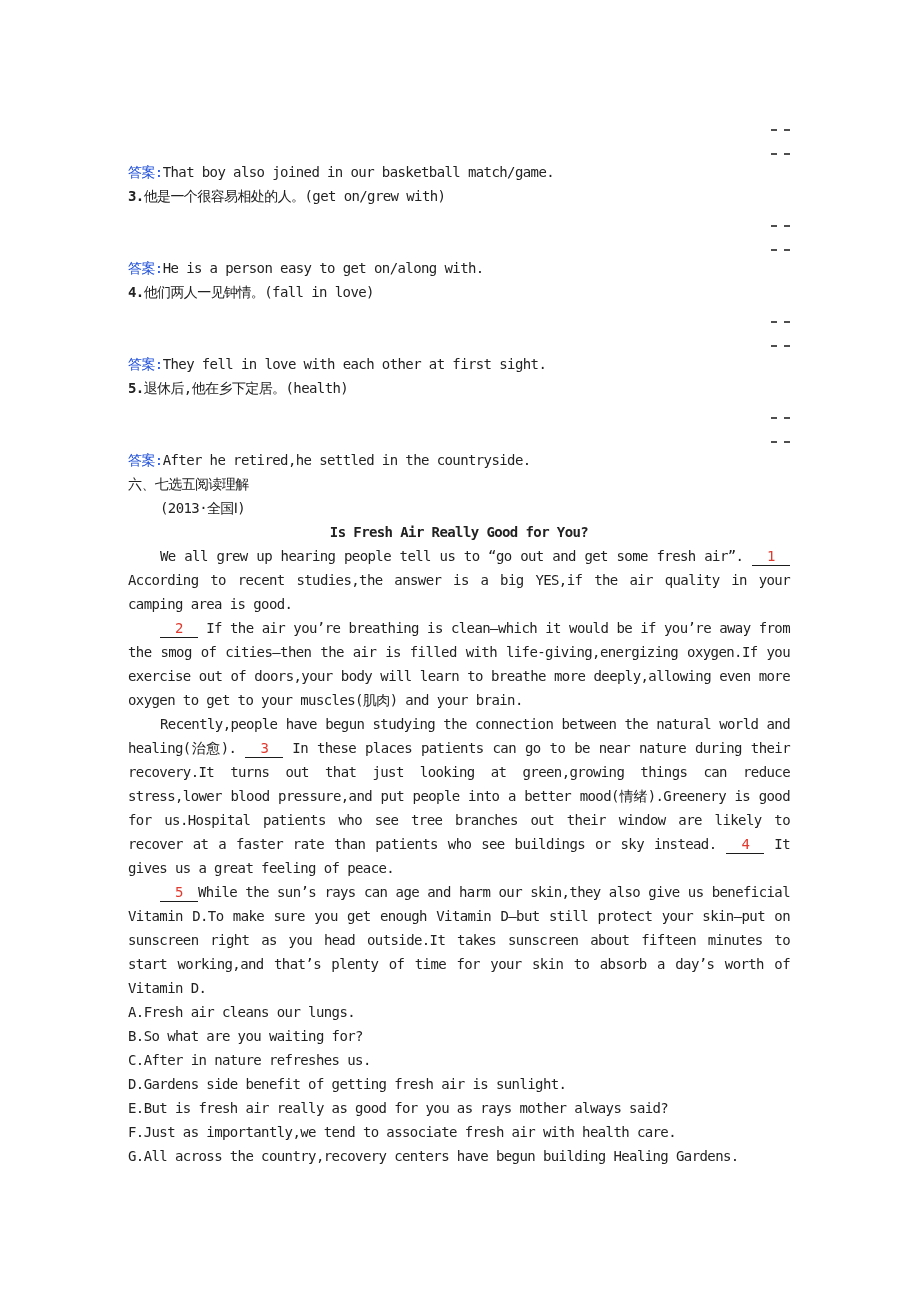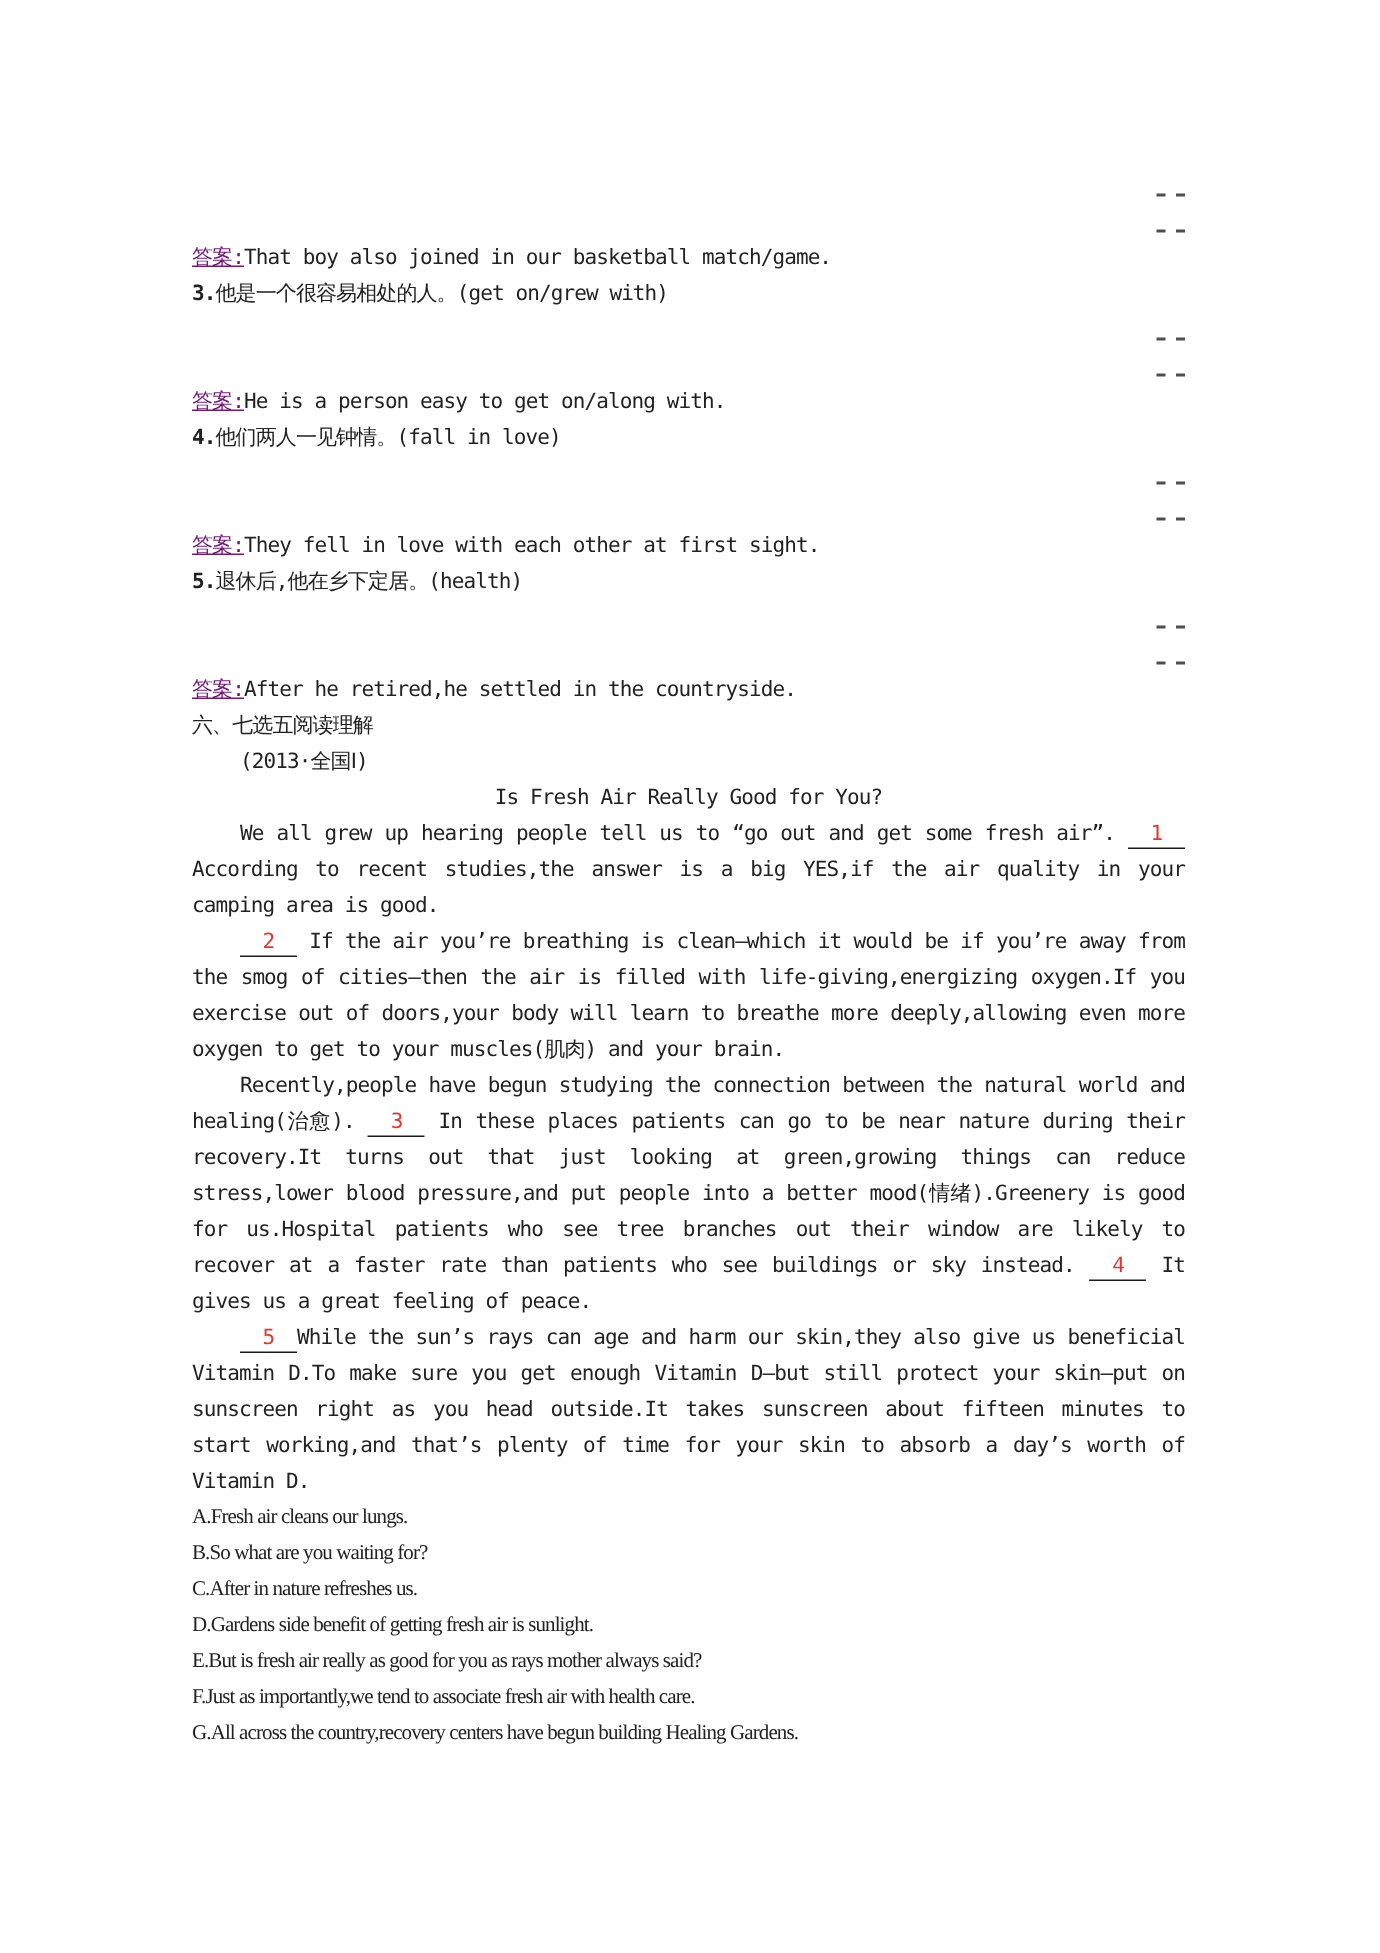--- a/index.html
+++ b/index.html
@@ -24,42 +24,42 @@
   .line { min-height: 24px; }
   .write-line { height: 24px; position: relative; }
   .write-line .dash {
     position: absolute;
     right: 0;
     bottom: 5px;
     width: 19px;
     height: 0;
     border-bottom: 2px dashed #4f4f4f;
   }
-  .answer-line .ans-label { color: #701a75; text-decoration: underline; }
+  .answer-line .ans-label { color: #1d4ed8; }
   .question-line .q-num { font-weight: bold; }
   .source-line { padding-left: 32px; }
   .passage-title {
     text-align: center;
-    font-weight: normal;
+    font-weight: bold;
   }
   .para {
     margin: 0;
     text-align: justify;
     text-indent: 32px;
   }
   .blank {
     display: inline-block;
     min-width: 38px;
     text-align: center;
     color: #e0392e;
     border-bottom: 1.5px solid #1c1c1c;
     line-height: 17px;
     text-indent: 0;
   }
-  .option-row { min-height: 24px; font-family: Liberation Serif, serif; }
+  .option-row { min-height: 24px; }
 </style>
 </head>
 <body>
 
 <div class="page">
   <div class="content">
 
     <div class="write-line">
         <span class="dash"></span>
       </div>

